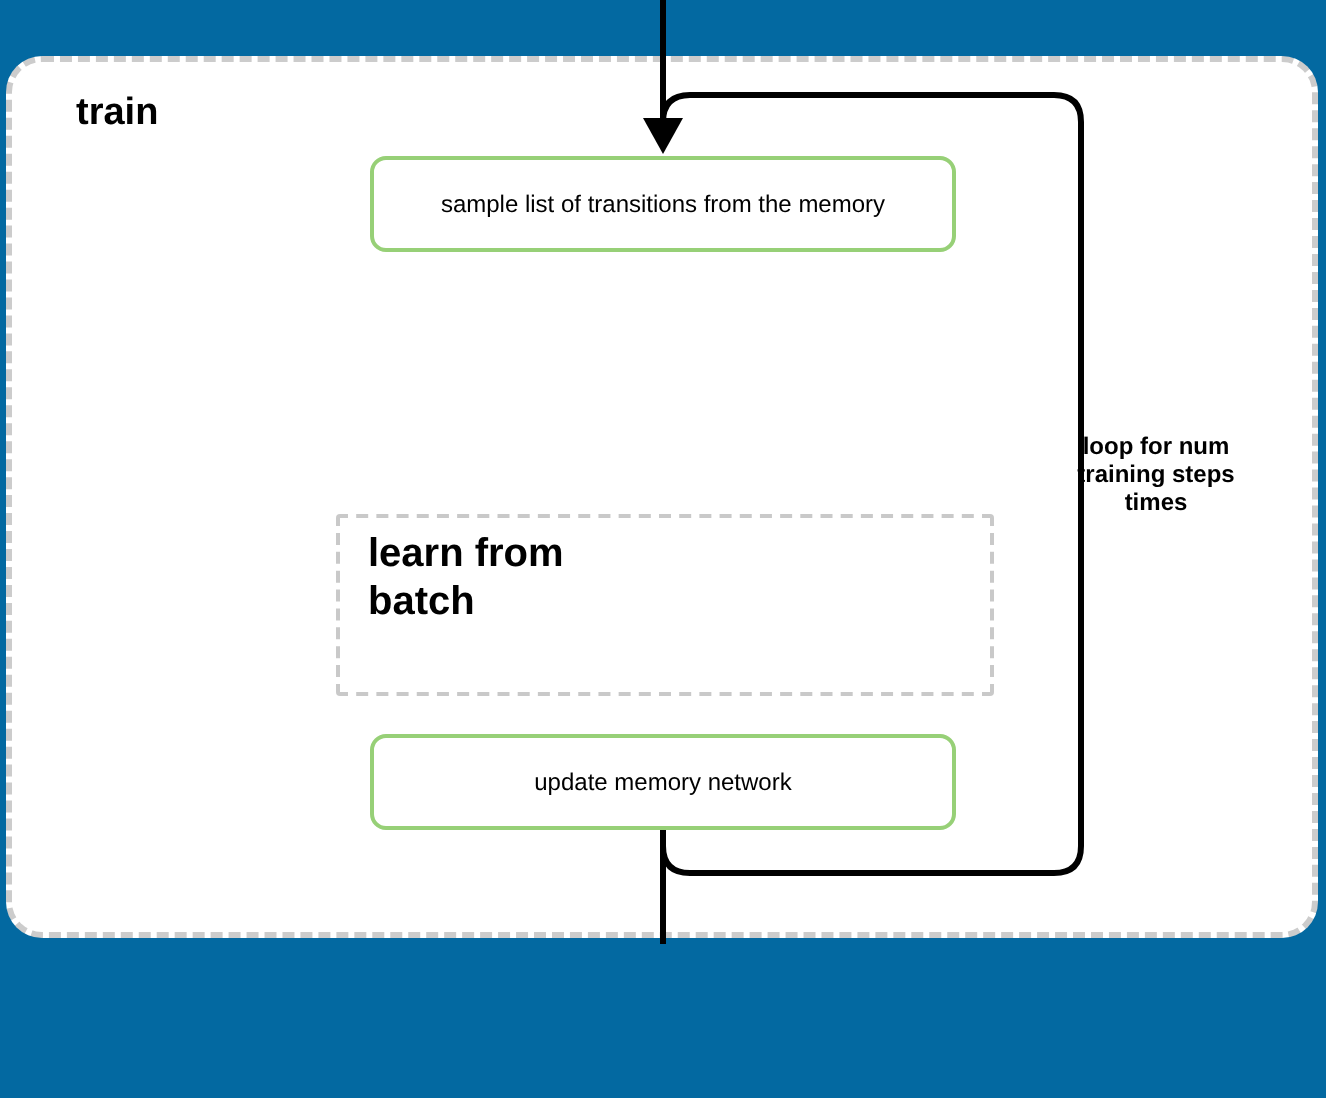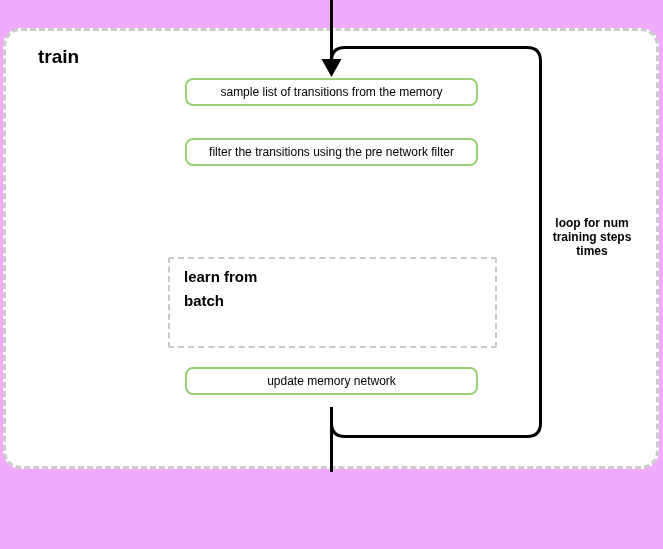--- a/index.html
+++ b/index.html
@@ -4,21 +4,21 @@
 <style>
   html, body {
     margin: 0;
     padding: 0;
     background: #000000;
   }
   #canvas {
     position: relative;
     width: 663px;
     height: 549px;
-    background: #f0abfc;
+    background: #0369a1;
     overflow: hidden;
     font-family: "Liberation Sans", sans-serif;
     color: #000000;
   }
   #container {
     position: absolute;
     left: 3px;
     top: 28px;
     width: 656px;
     height: 441px;
@@ -40,21 +40,21 @@
     left: 0;
     top: 0;
     width: 663px;
     height: 549px;
     pointer-events: none;
   }
   .green-box {
     position: absolute;
     left: 185px;
     width: 293px;
-    height: 28px;
+    height: 48px;
     box-sizing: border-box;
     background: #ffffff;
     border: 2.5px solid #97d077;
     border-radius: 8px;
     display: flex;
     align-items: center;
     justify-content: center;
     text-align: center;
     font-size: 12px;
     line-height: 14px;
@@ -71,28 +71,28 @@
     height: 91px;
     box-sizing: border-box;
     background: #ffffff;
     border: 2px dashed #c9c9c9;
     border-radius: 2px;
   }
   #subprocess-label {
     position: absolute;
     left: 14px;
     top: 6px;
-    font-size: 15px;
+    font-size: 20px;
     font-weight: bold;
     line-height: 24px;
     white-space: pre-line;
   }
   #loop-label {
     position: absolute;
-    left: 541px;
+    left: 527px;
     top: 216px;
     width: 102px;
     text-align: center;
     font-size: 12px;
     font-weight: bold;
     line-height: 14px;
     white-space: pre-line;
   }
 </style>
 </head>
@@ -110,21 +110,20 @@
 
     <polygon points="331.5,77 321.5,59 341.5,59" fill="#000000"></polygon>
 
     <path d="M 331.5 61 Q 331.5 47.5 345 47.5 H 527 Q 540.5 47.5 540.5 61 V 423 Q 540.5 436.5 527 436.5 H 345 Q 331.5 436.5 331.5 423" stroke="#000000" stroke-width="3" fill="none"></path>
 
     <path d="M 331.5 407 V 472" stroke="#000000" stroke-width="3" fill="none"></path>
   </svg>
 
   <div id="step-1" class="green-box">sample list of transitions from the memory</div>
 
-  <div id="step-2" class="green-box">filter the transitions using the pre network filter</div>
 
 
   <div id="subprocess">
     <div id="subprocess-label">learn from
 batch</div>
   </div>
 
   <div id="final-step" class="green-box">update memory network</div>
 
   <div id="loop-label">loop for num

